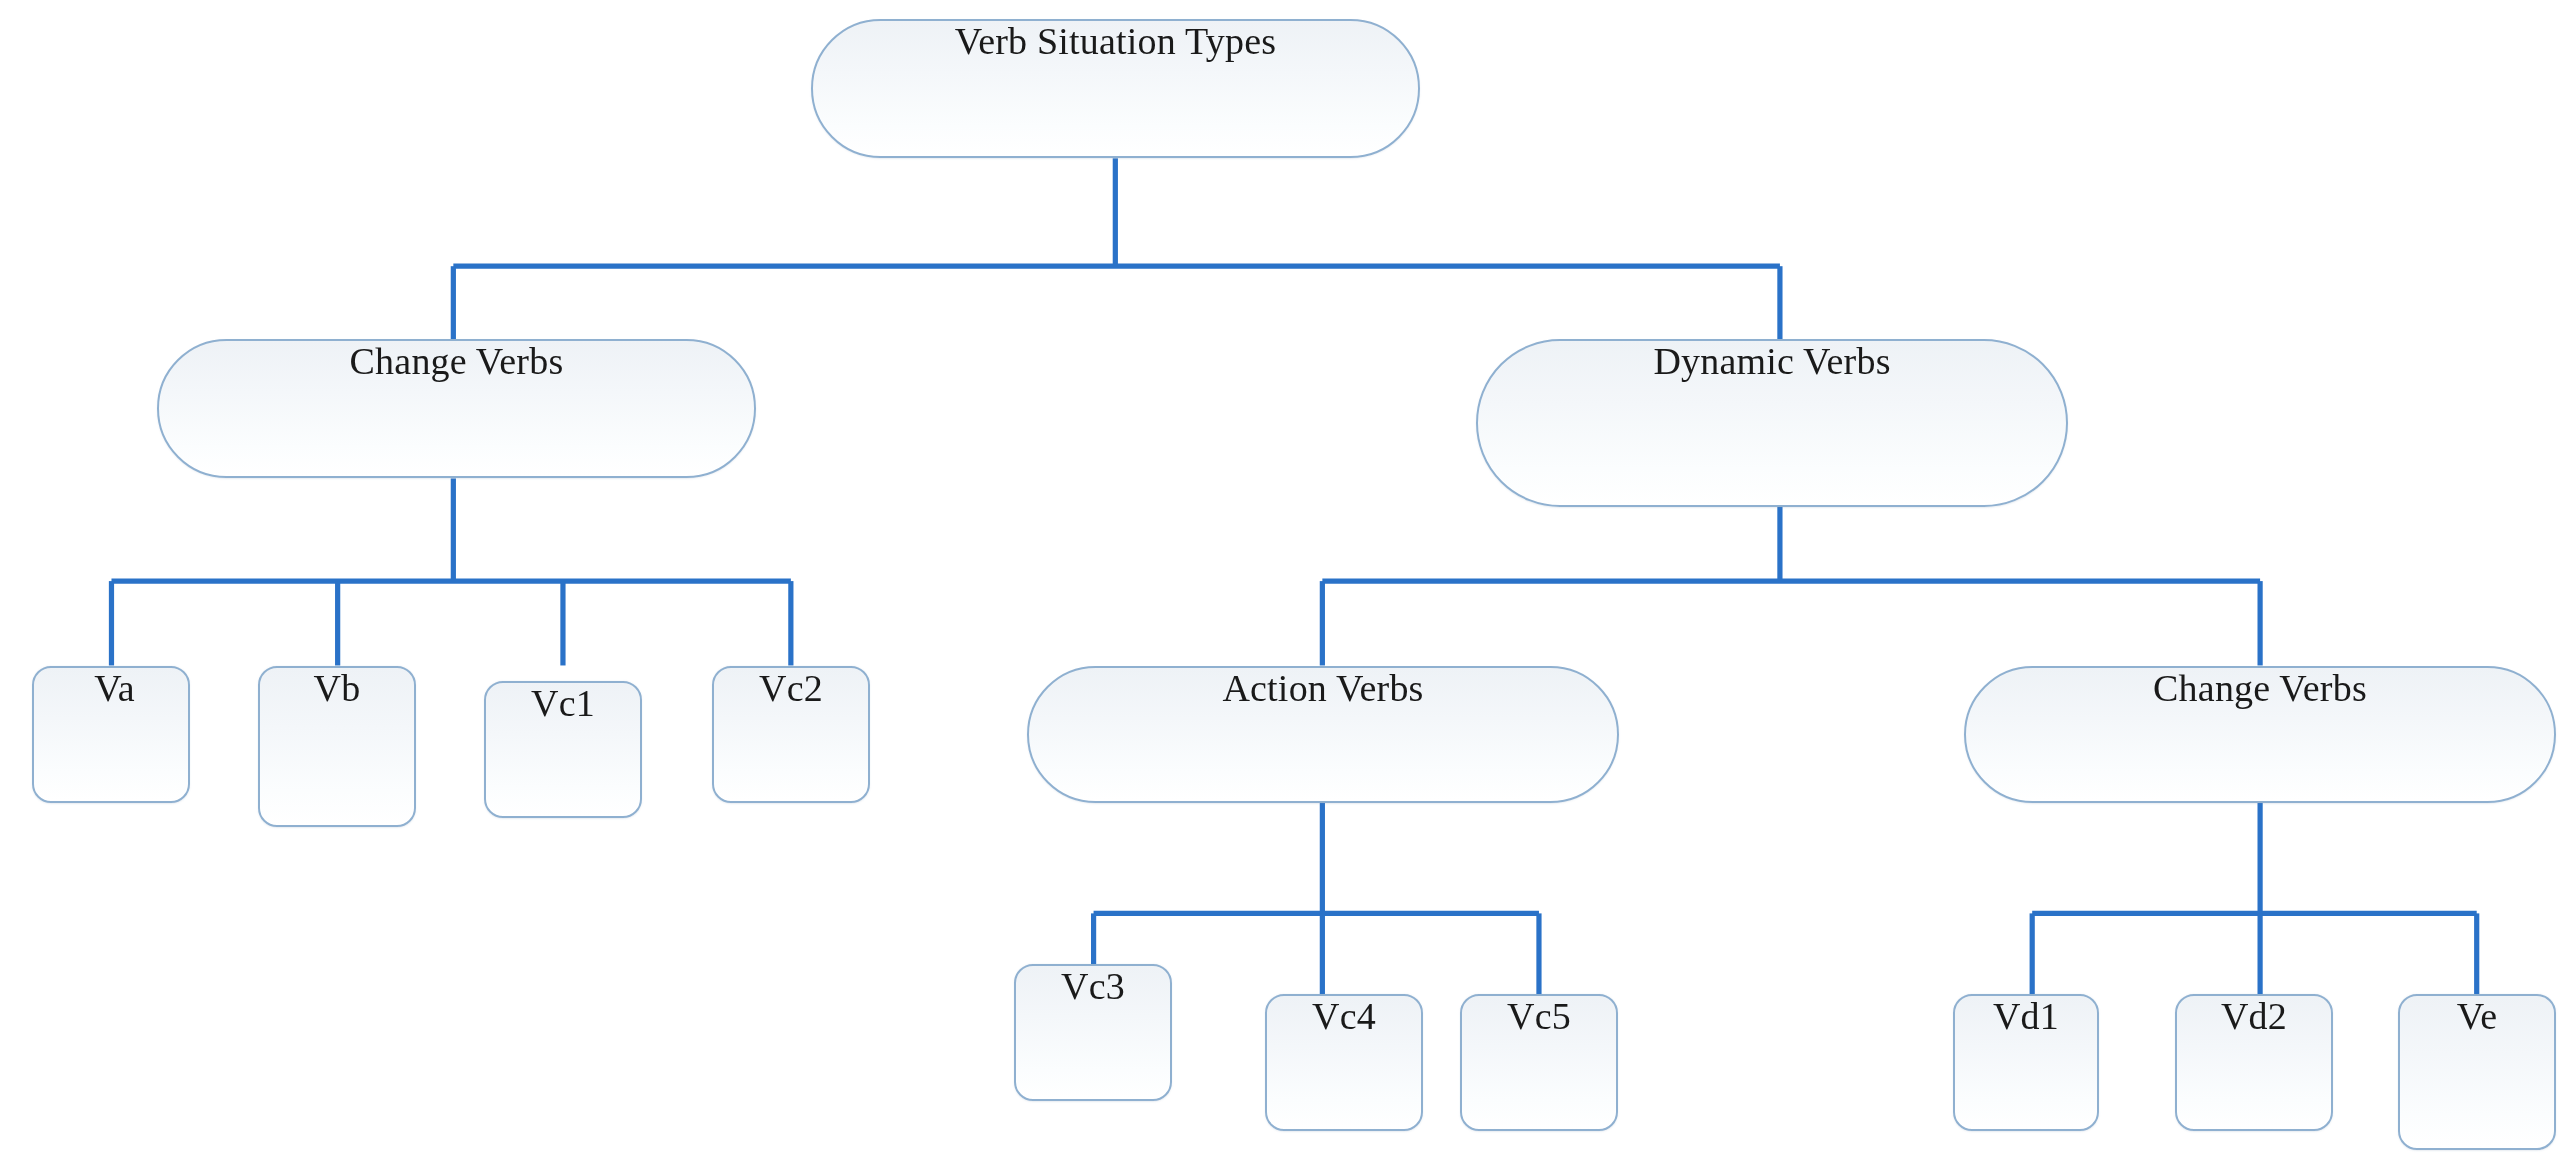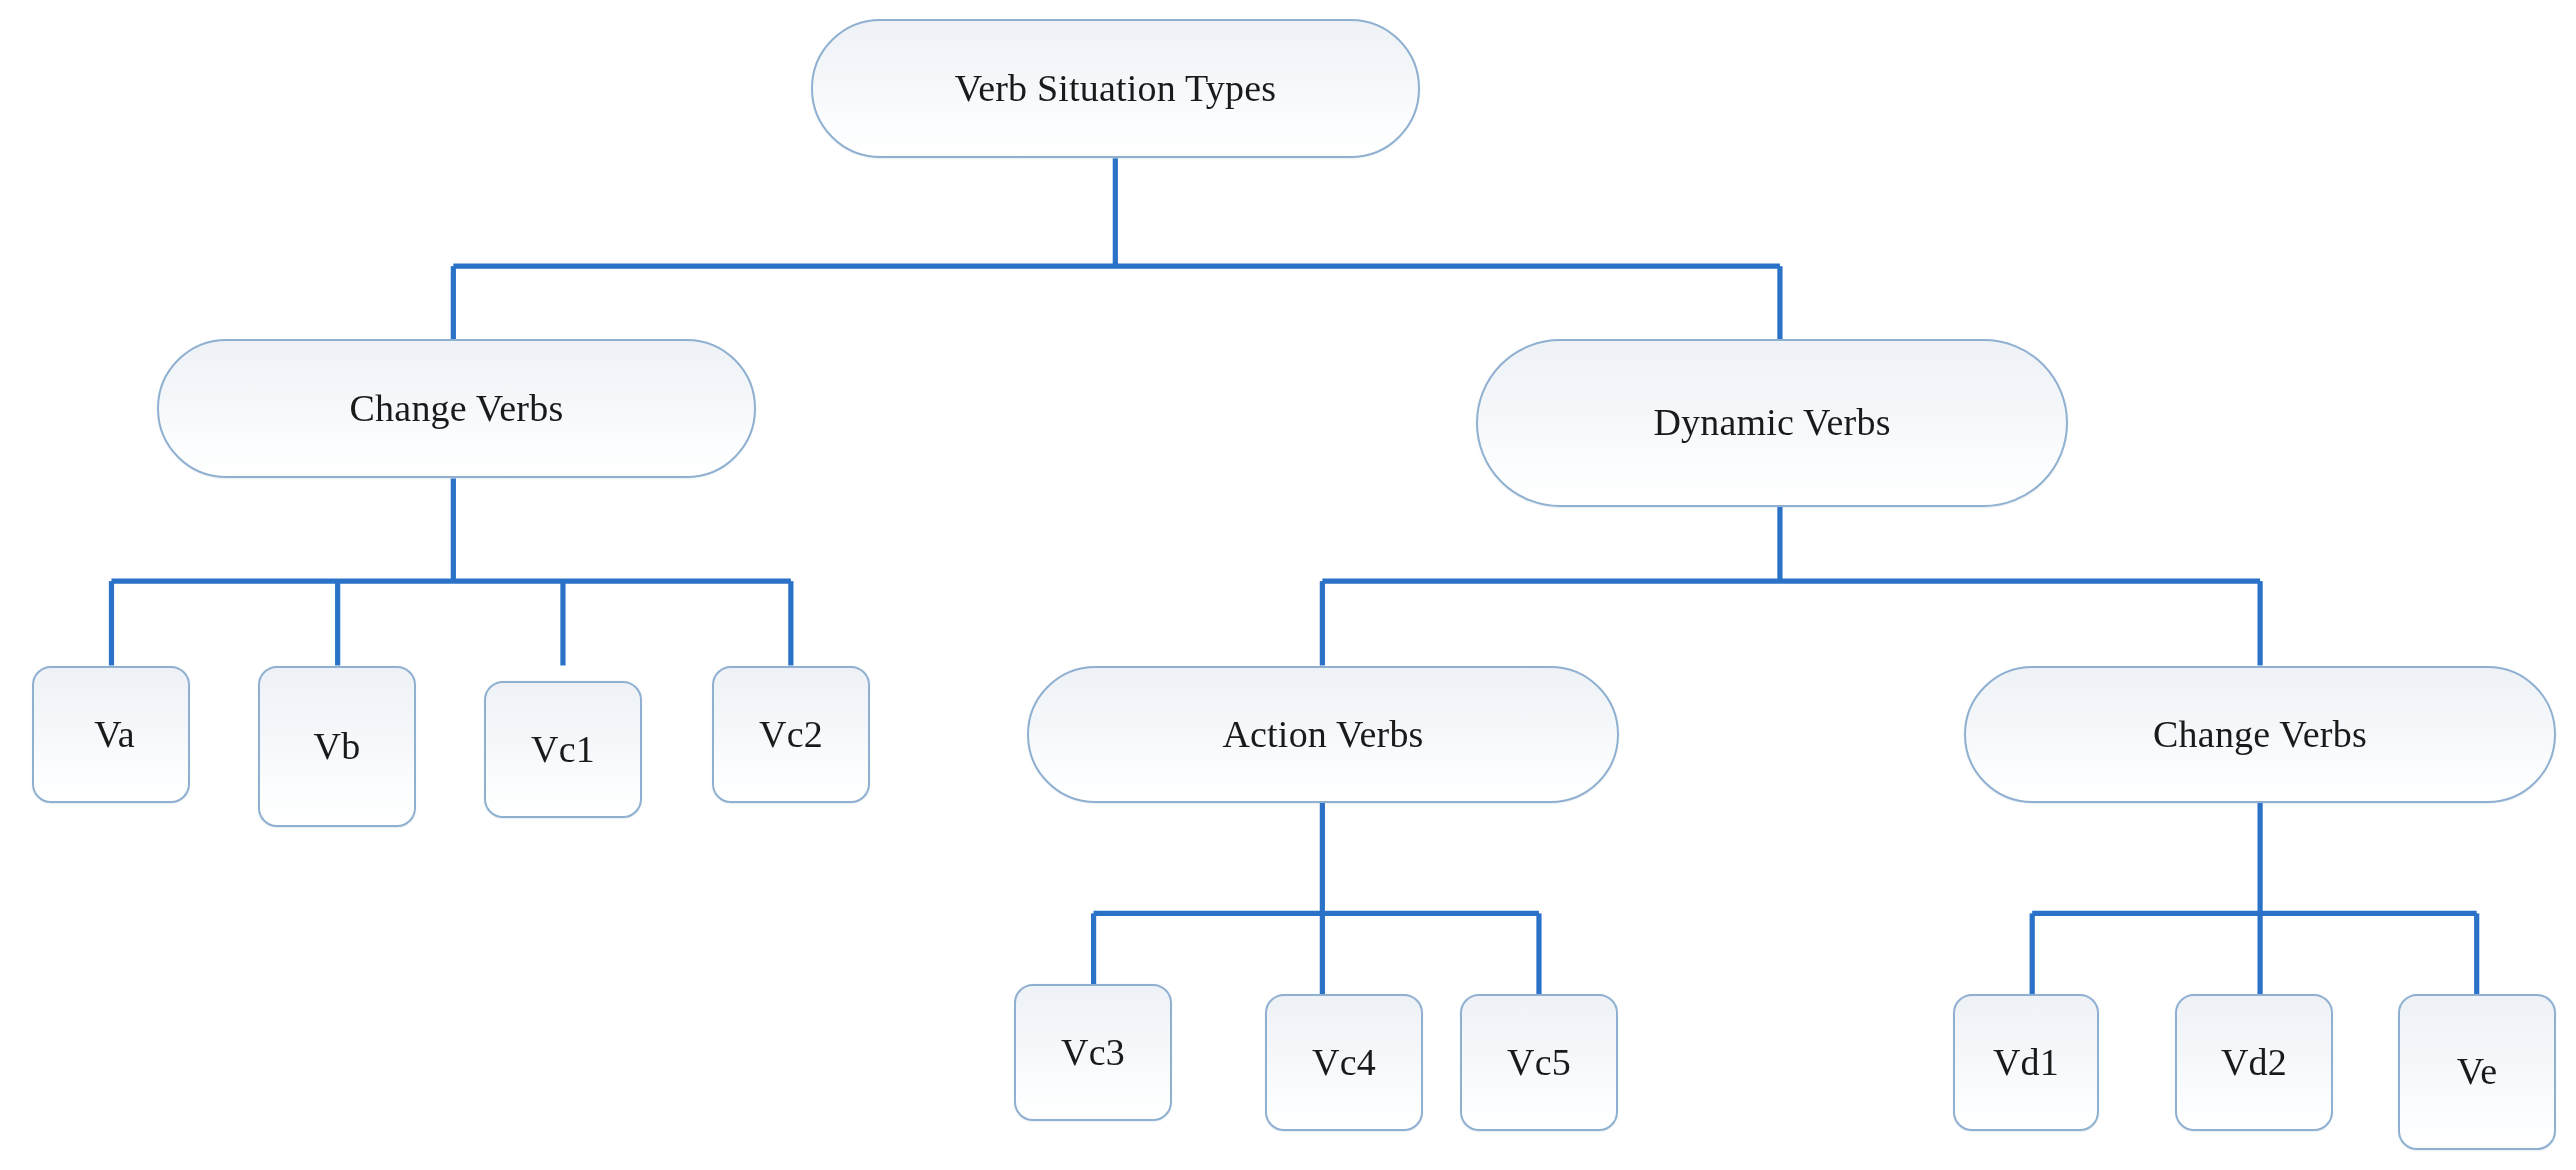--- a/index.html
+++ b/index.html
@@ -22,21 +22,21 @@
     left: 0;
     top: 0;
     width: 2576px;
     height: 1170px;
     pointer-events: none;
   }
   .node {
     position: absolute;
     box-sizing: border-box;
     display: flex;
-    align-items: center;
+    align-items: flex-start;
     justify-content: center;
     text-align: center;
     background: linear-gradient(180deg, #eef2f6 0%, #f4f7fa 38%, #fbfdfe 78%, #ffffff 100%);
     border: 2.6px solid #8fb0d0;
     color: #1a1a1a;
     line-height: 1.1;
     letter-spacing: 0.2px;
     box-shadow: 0 0.9px 1.7px rgba(120,150,180,0.18);
   }
   .node.pill {
@@ -104,21 +104,21 @@
       </div>
       <div class="node leaf" style="left: 712px; top: 666px; width: 158px; height: 137px; border-color: rgb(143, 176, 208); color: rgb(26, 26, 26);">
         <span class="node-label">Vc2</span>
       </div>
       <div class="node pill" style="left: 1027px; top: 666px; width: 592px; height: 137px; border-color: rgb(143, 176, 208); color: rgb(26, 26, 26);">
         <span class="node-label">Action Verbs</span>
       </div>
       <div class="node pill" style="left: 1964px; top: 666px; width: 592px; height: 137px; border-color: rgb(143, 176, 208); color: rgb(26, 26, 26);">
         <span class="node-label">Change Verbs</span>
       </div>
-      <div class="node leaf" style="left: 1014px; top: 984px; width: 158px; height: 137px; border-color: rgb(143, 176, 208); color: rgb(26, 26, 26);">
+      <div class="node leaf" style="left: 1014px; top: 964px; width: 158px; height: 137px; border-color: rgb(143, 176, 208); color: rgb(26, 26, 26);">
         <span class="node-label">Vc3</span>
       </div>
       <div class="node leaf" style="left: 1237px; top: 994px; width: 158px; height: 137px; border-color: rgb(143, 176, 208); color: rgb(26, 26, 26); margin-left: 28px;">
         <span class="node-label">Vc4</span>
       </div>
       <div class="node leaf" style="left: 1460px; top: 994px; width: 158px; height: 137px; border-color: rgb(143, 176, 208); color: rgb(26, 26, 26);">
         <span class="node-label">Vc5</span>
       </div>
       <div class="node leaf" style="left: 1953px; top: 994px; width: 146px; height: 137px; border-color: rgb(143, 176, 208); color: rgb(26, 26, 26);">
         <span class="node-label">Vd1</span>

